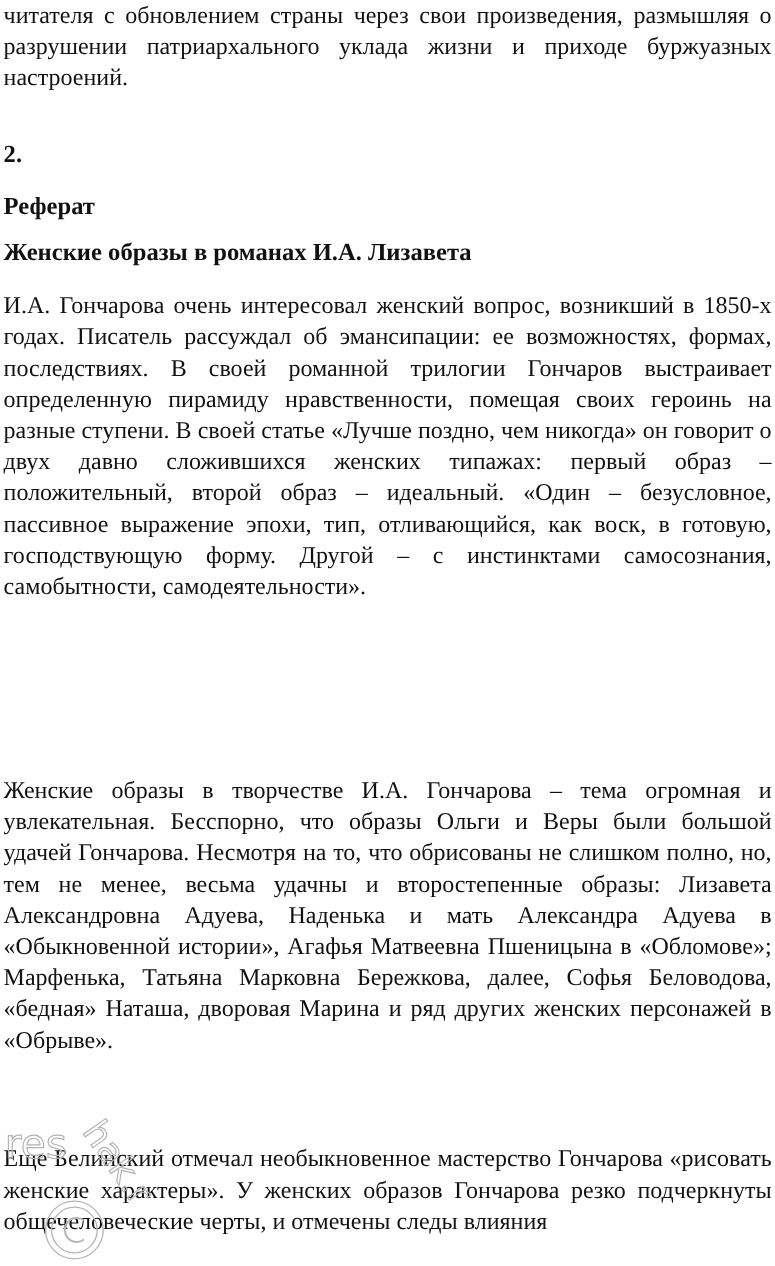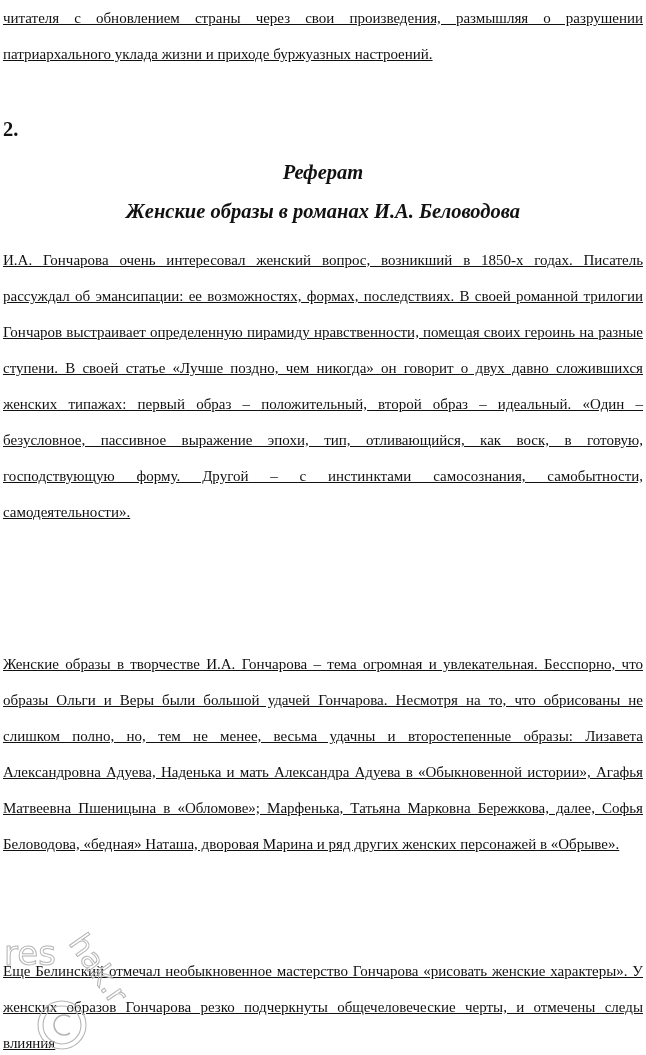--- a/index.html
+++ b/index.html
@@ -16,47 +16,45 @@
       color: #111111;
     }
     .page {
       position: absolute;
       left: 3px;
       top: 0;
       width: 640px;
     }
     p {
       margin: 0;
-      font-size: 15px;
-      line-height: 36px;
+      font-size: 20px;
+      line-height: 26px;
       text-align: justify;
       text-align-last: left;
-      text-decoration: underline;
     }
     .para-top {
       position: absolute;
       top: 0px;
       left: 0;
       width: 640px;
     }
     .section-num {
       position: absolute;
       top: 111px;
       left: 0;
       font-weight: bold;
       font-size: 20.5px;
       line-height: 36px;
     }
     .title {
       position: absolute;
       left: 0;
       width: 640px;
-      text-align: center;
+      text-align: left;
       font-weight: bold;
-      font-style: italic;
       font-size: 20.5px;
       line-height: 36px;
     }
     .title-1 { top: 154px; }
     .title-2 { top: 193px; }
     .para-1 { position: absolute; top: 242px; left: 0; width: 640px; }
     .para-2 { position: absolute; top: 611px; left: 0; width: 640px; margin-top: 35px; }
     .para-3 { position: absolute; top: 953px; left: 0; width: 640px; }
     .watermark {
       position: absolute;
@@ -73,21 +71,21 @@
 
 <div class="page">
 
   <div class="para-top">
     <p>читателя с обновлением страны через свои произведения, размышляя о разрушении патриархального уклада жизни и приходе буржуазных настроений.</p>
   </div>
 
   <div class="section-num">2.</div>
 
   <div class="title title-1">Реферат</div>
-  <div class="title title-2">Женские образы в романах И.А. Беловодова</div>
+  <div class="title title-2">Женские образы в романах И.А. Лизавета</div>
 
   <div class="para-1">
     <p>И.А. Гончарова очень интересовал женский вопрос, возникший в 1850-х годах. Писатель рассуждал об эмансипации: ее возможностях, формах, последствиях. В своей романной трилогии Гончаров выстраивает определенную пирамиду нравственности, помещая своих героинь на разные ступени. В своей статье «Лучше поздно, чем никогда» он говорит о двух давно сложившихся женских типажах: первый образ – положительный, второй образ – идеальный. «Один – безусловное, пассивное выражение эпохи, тип, отливающийся, как воск, в готовую, господствующую форму. Другой – с инстинктами самосознания, самобытности, самодеятельности».</p>
   </div>
 
   <div class="para-2">
     <p>Женские образы в творчестве И.А. Гончарова – тема огромная и увлекательная. Бесспорно, что образы Ольги и Веры были большой удачей Гончарова. Несмотря на то, что обрисованы не слишком полно, но, тем не менее, весьма удачны и второстепенные образы: Лизавета Александровна Адуева, Наденька и мать Александра Адуева в «Обыкновенной истории», Агафья Матвеевна Пшеницына в «Обломове»; Марфенька, Татьяна Марковна Бережкова, далее, Софья Беловодова, «бедная» Наташа, дворовая Марина и ряд других женских персонажей в «Обрыве».</p>
   </div>
 
   <div class="para-3">

